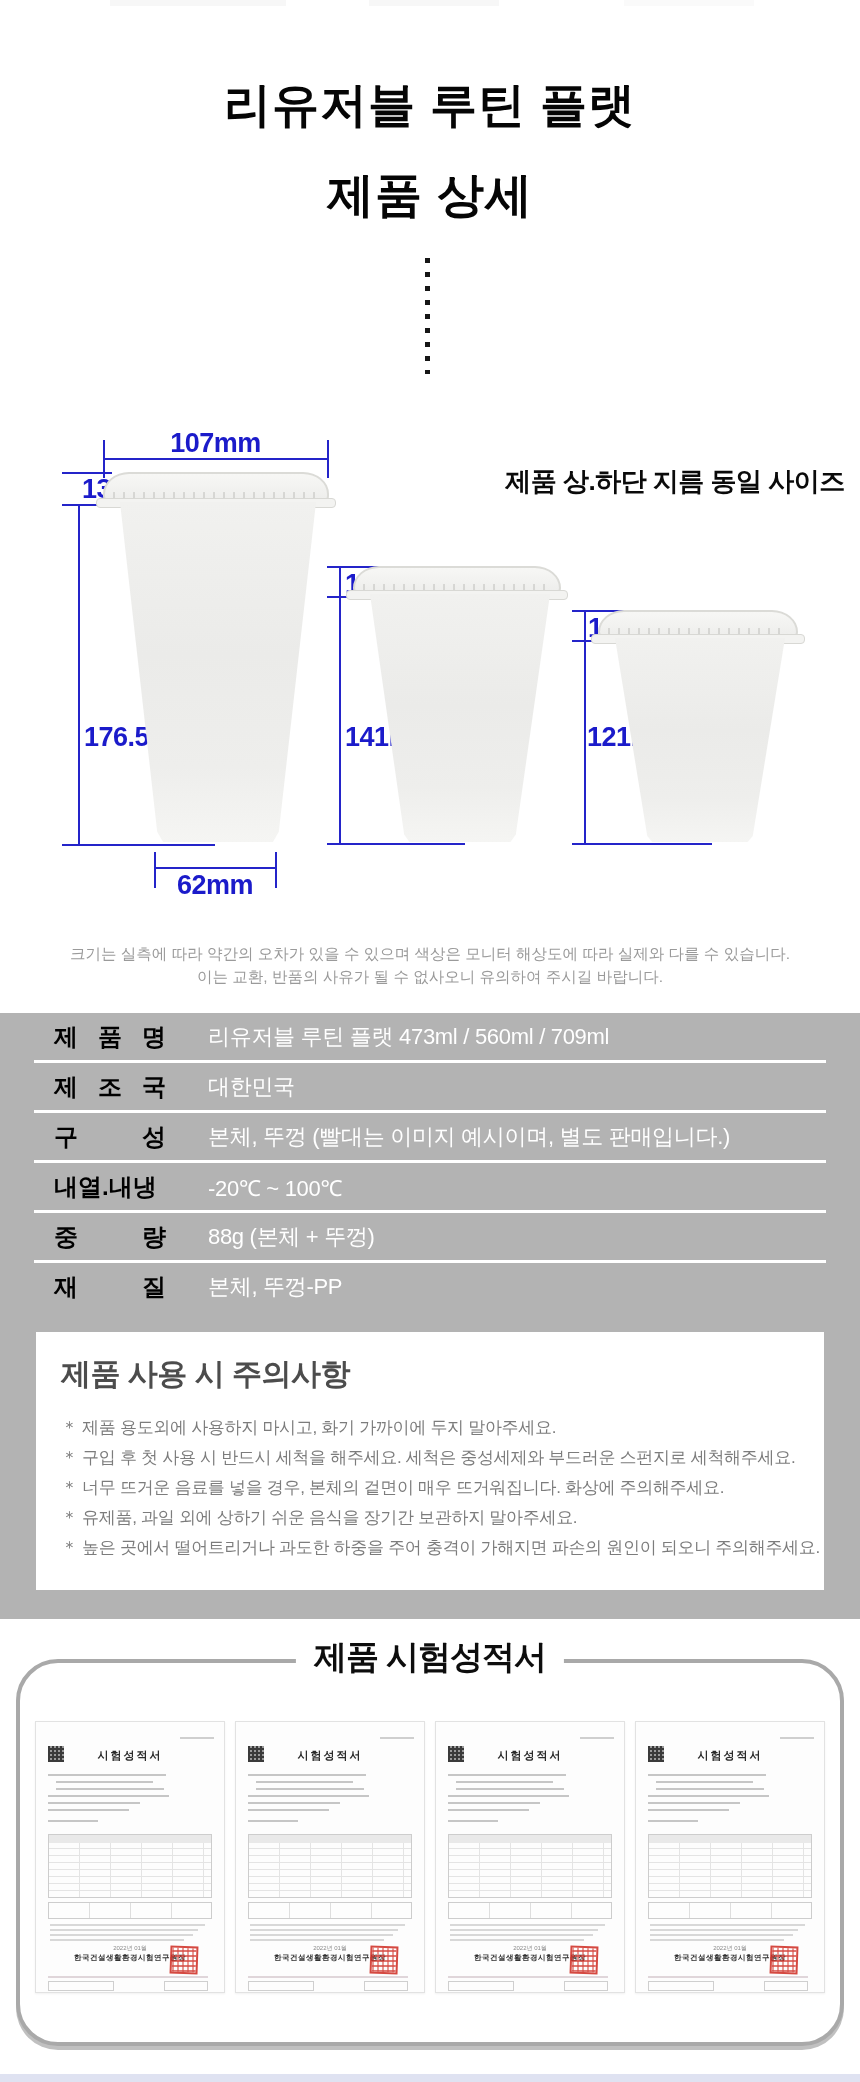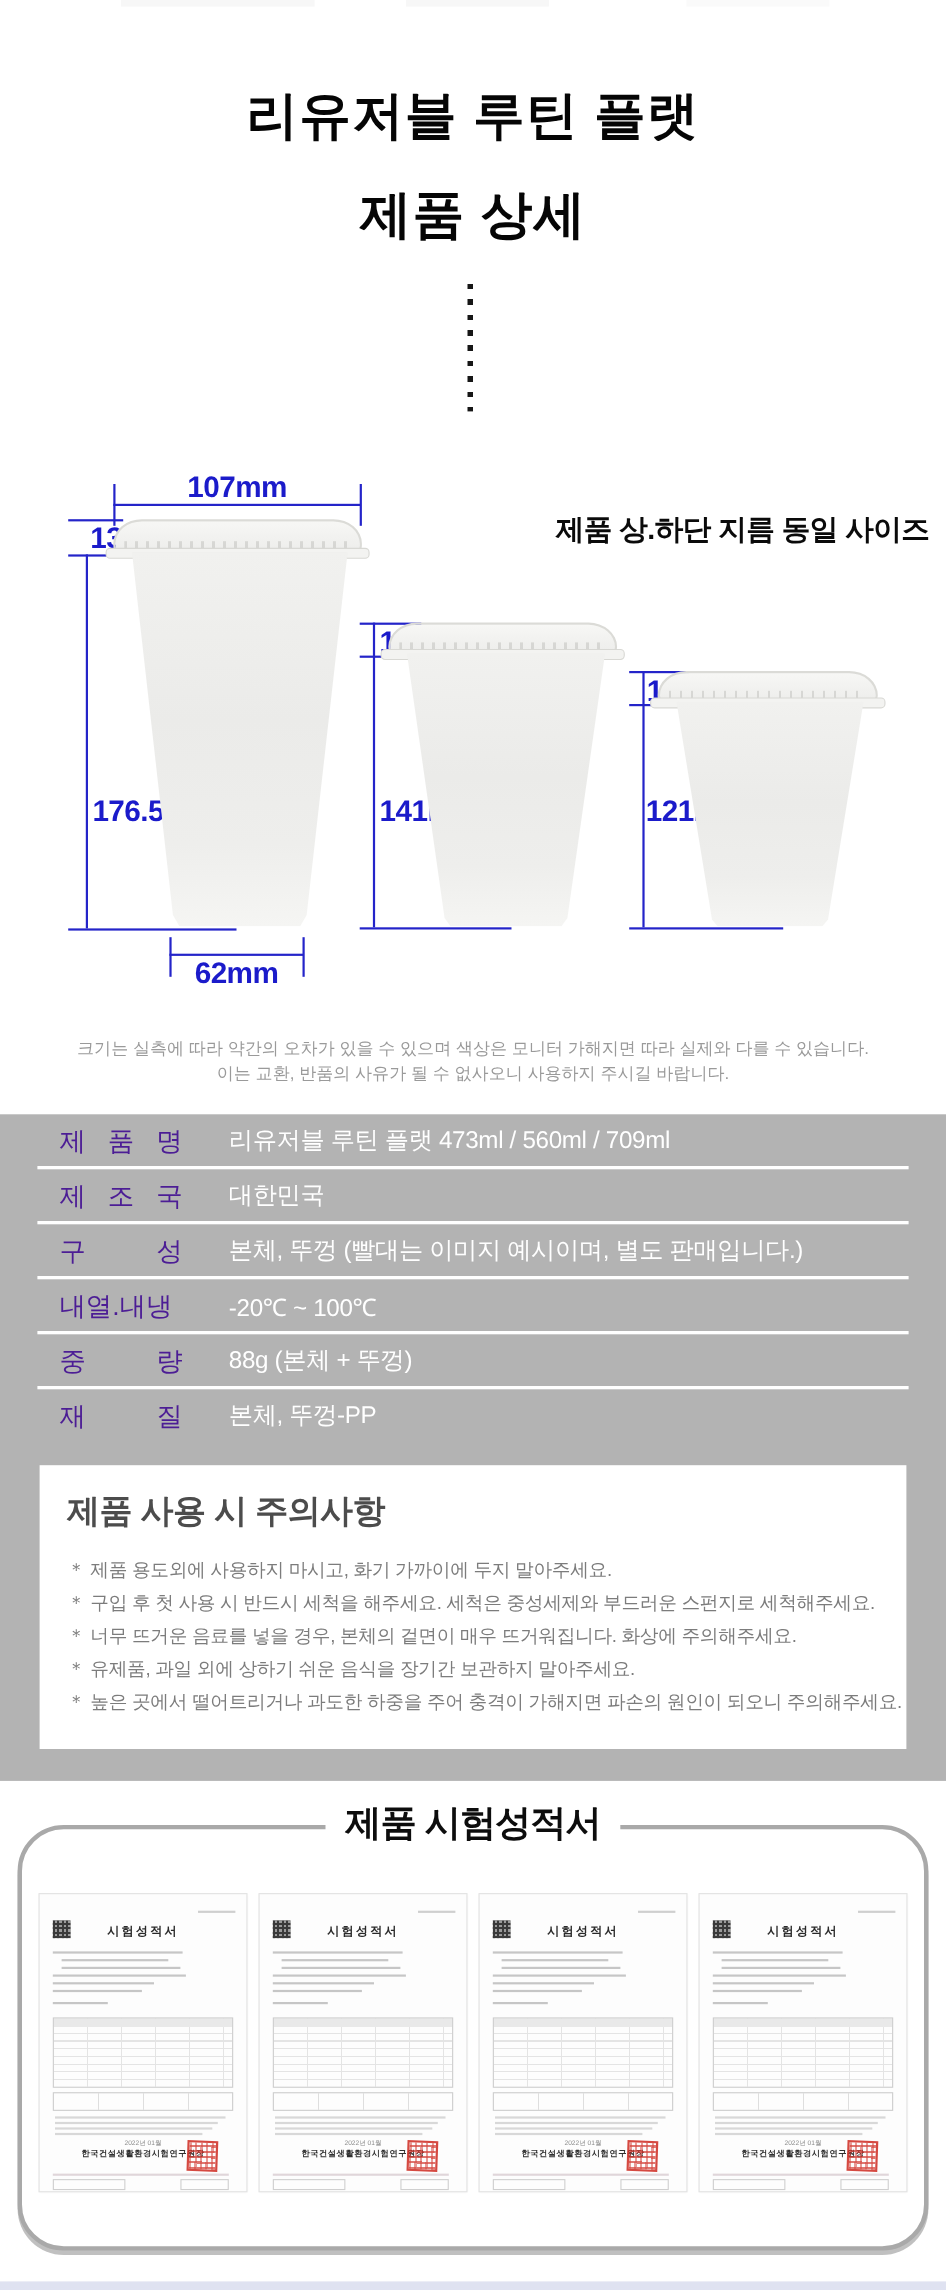--- a/index.html
+++ b/index.html
@@ -34,21 +34,21 @@
 
   
   .disclaimer{position:absolute; left:0; top:942px; width:860px; text-align:center;
     color:#9a9a9a; font-size:15.5px; line-height:23px;}
 
   
   .spec-block{position:absolute; left:0; top:1013px; width:860px; height:606px; background:#b3b3b3;}
   .spec-row{margin:0 34px; height:47px; border-bottom:3px solid #ffffff;
     display:flex; align-items:center; padding-left:20px;}
   .spec-row.last{border-bottom:none;}
-  .spec-label{width:112px; color:#4c1d95; font-weight:400; font-size:24px;
+  .spec-label{width:112px; color:#000000; font-weight:700; font-size:24px;
     text-align:justify; text-align-last:justify; white-space:pre;}
   .spec-value{margin-left:42px; color:#ffffff; font-weight:400; font-size:22px; letter-spacing:-0.3px; white-space:nowrap;}
 
   
   .caution-box{margin:22px 36px 0 36px; height:258px; background:#ffffff; overflow:hidden;}
   .caution-title{margin:22px 0 0 25px; font-weight:800; font-size:30px; color:#4c4c4c; letter-spacing:-0.5px;}
   .caution-list{list-style:none; margin:24px 0 0 25px; padding:0;}
   .caution-list li{color:#7c7c7c; font-size:17px; line-height:18px; margin-bottom:12px; letter-spacing:-0.3px; white-space:nowrap;}
 
   
@@ -155,22 +155,22 @@
     <div class="dim" style="left:27px; top:120px;">121.5mm</div>
 
     <div class="lid" style="left:38px; top:8px; width:196px; height:28px;">
         <div class="ridge"></div>
         <div class="brim"></div>
       </div>
     <div class="cup-body" style="left:55px; top:36px; width:170px; height:204px;"></div>
   </div>
 
   <div class="disclaimer">
-    <div>크기는 실측에 따라 약간의 오차가 있을 수 있으며 색상은 모니터 가해지면 따라 실제와 다를 수 있습니다.</div>
-    <div>이는 교환, 반품의 사유가 될 수 없사오니 사용하지 주시길 바랍니다.</div>
+    <div>크기는 실측에 따라 약간의 오차가 있을 수 있으며 색상은 모니터 해상도에 따라 실제와 다를 수 있습니다.</div>
+    <div>이는 교환, 반품의 사유가 될 수 없사오니 유의하여 주시길 바랍니다.</div>
   </div>
 
   <div class="spec-block">
     <div class="spec-row">
       <div class="spec-label">제 품 명</div>
       <div class="spec-value">리유저블 루틴 플랫 473ml / 560ml / 709ml</div>
     </div>
     <div class="spec-row">
       <div class="spec-label">제 조 국</div>
       <div class="spec-value">대한민국</div>

